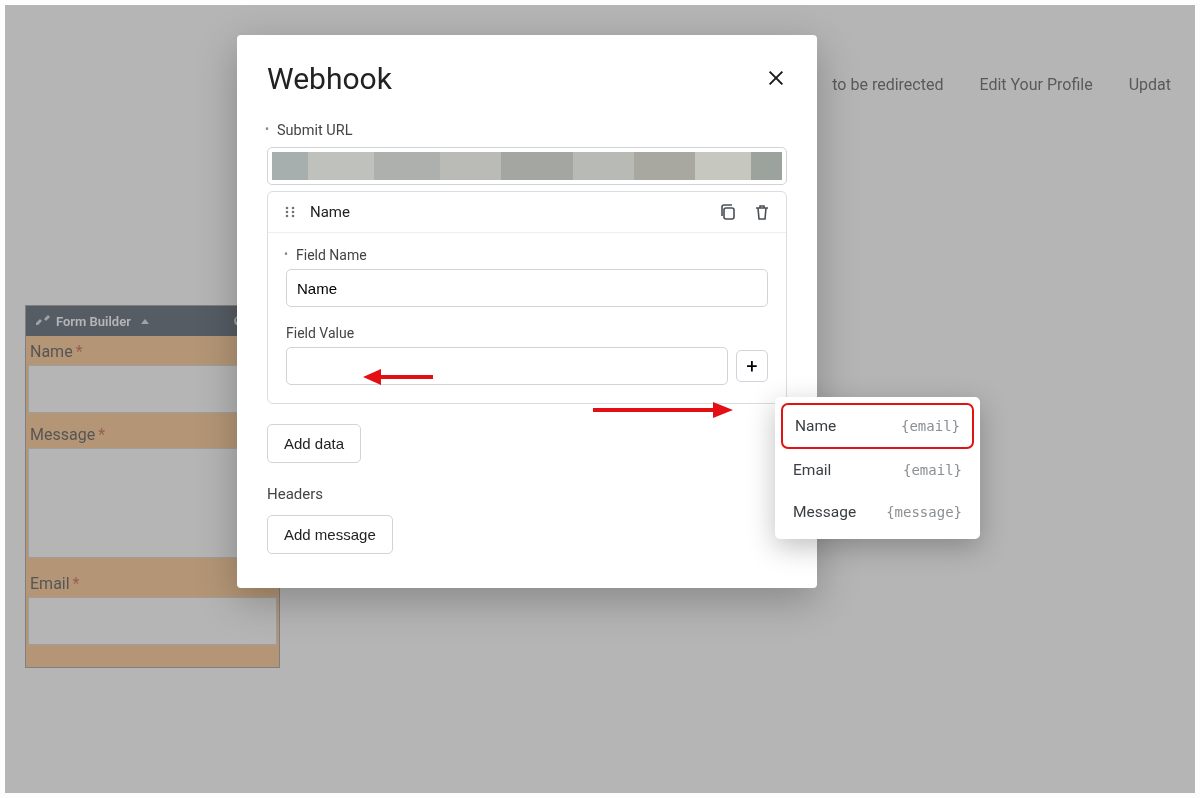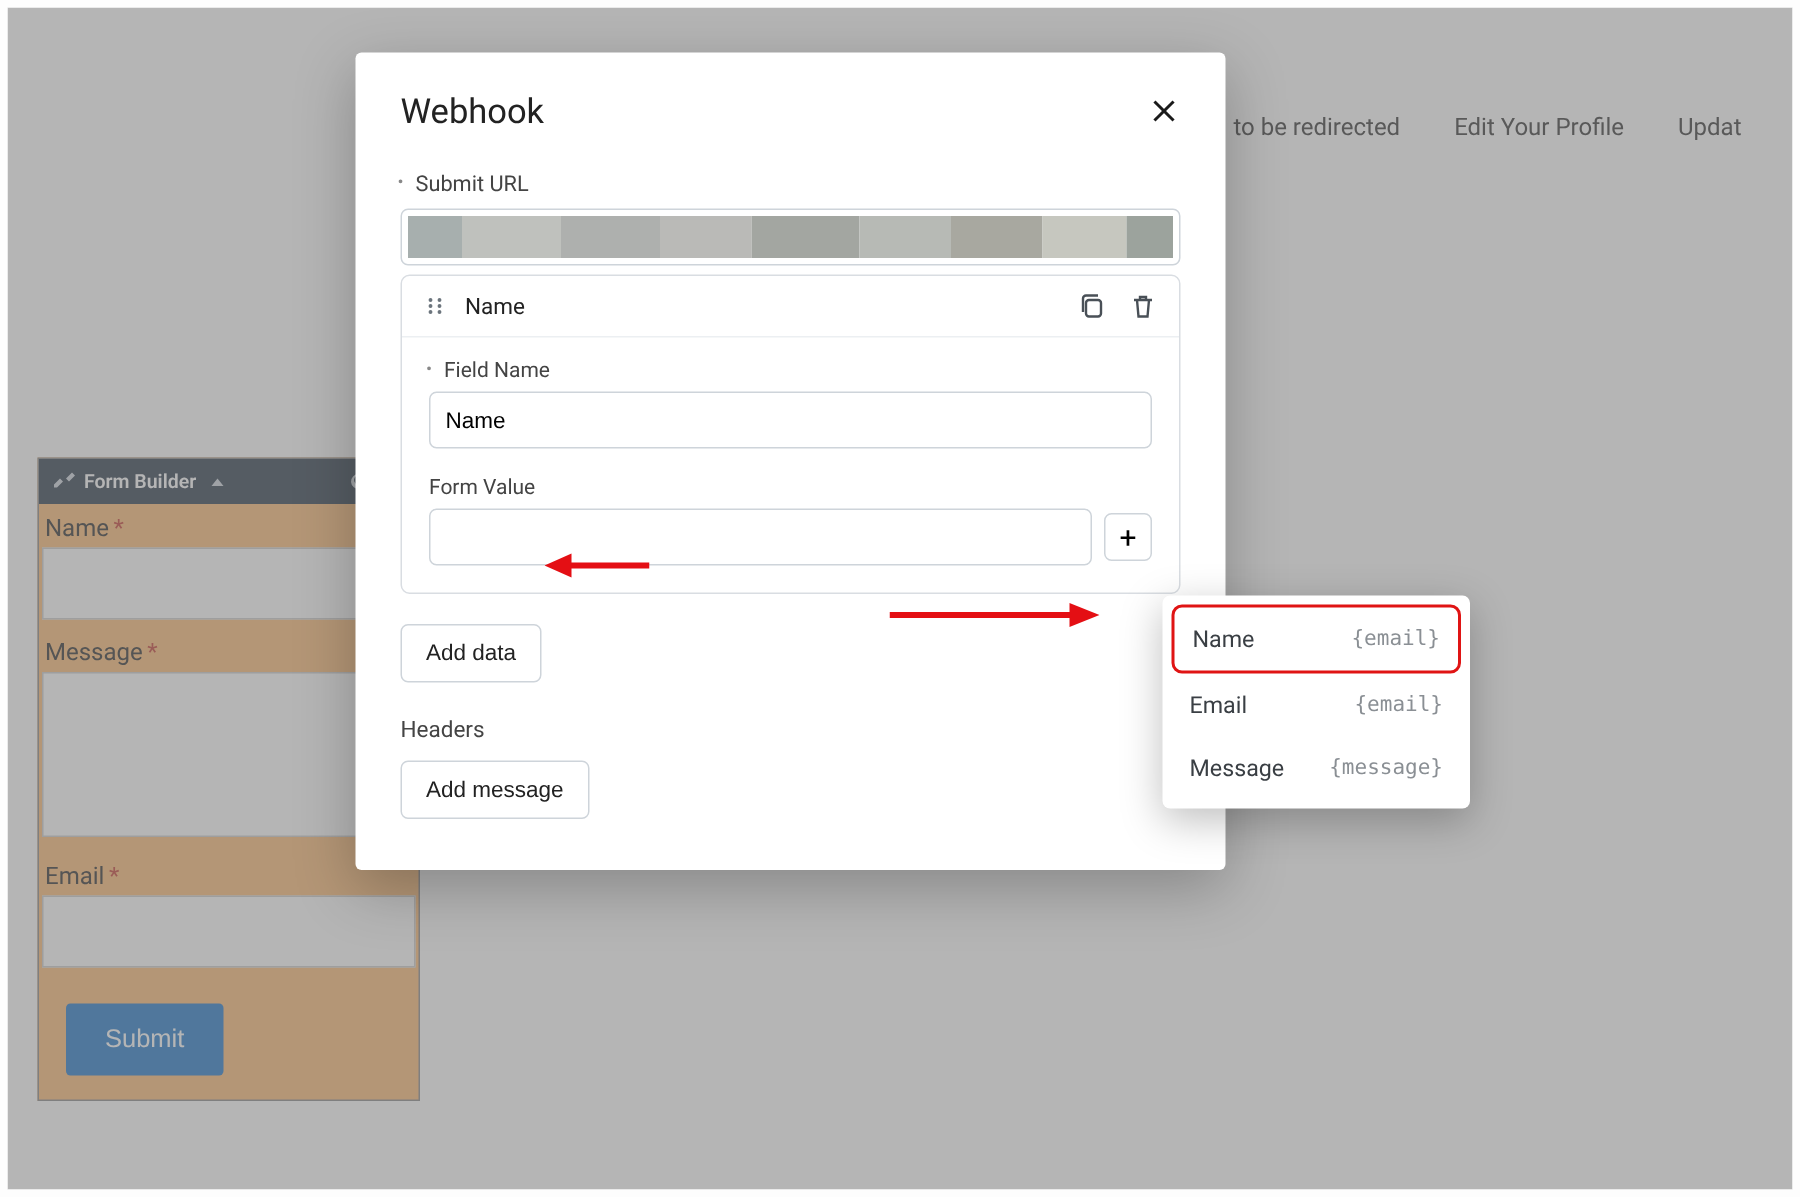--- a/index.html
+++ b/index.html
@@ -28,21 +28,21 @@
     z-index: 10;
   }
   .header-links {
     position: absolute;
     top: 70px;
     right: 0;
     display: flex;
     gap: 36px;
     color: #333;
     font-size: 16px;
-    padding-right: 34px;
+    padding-right: 24px;
     z-index: 5;
   }
 
   
   .form-builder {
     position: absolute;
     top: 300px;
     left: 20px;
     width: 255px;
     border: 1px solid #888;
@@ -123,21 +123,21 @@
     z-index: 30;
     padding: 26px 30px 34px 30px;
   }
   .modal-header {
     display: flex;
     align-items: center;
     justify-content: space-between;
     margin-bottom: 26px;
   }
   .modal-title {
-    font-size: 23px;
+    font-size: 30px;
     font-weight: 400;
     color: #222;
   }
   .close-btn {
     width: 22px; height: 22px;
     cursor: pointer;
     position: relative;
   }
   .close-btn::before, .close-btn::after {
     content: "";
@@ -331,21 +331,20 @@
         <input class="fb-input" style="">
       </div>
       <div class="fb-field">
         <div class="fb-label"><span>Message</span><span class="req">*</span></div>
         <textarea class="fb-textarea" style=""></textarea>
       </div>
       <div class="fb-field">
         <div class="fb-label"><span>Email</span><span class="req">*</span></div>
         <input class="fb-input" style="">
       </div>
-      <button class="fb-submit">Submit</button>
     </div>
   </div>
 
   <div class="bg-overlay"></div>
 
   <div class="modal">
     <div class="modal-header">
       <div class="modal-title">Webhook</div>
       <div class="close-btn"></div>
     </div>
@@ -390,21 +389,21 @@
             <svg viewBox="0 0 20 20" stroke-width="1.6">
                 <path d="M4 6h12M8 6V4h4v2M6 6l1 11h6l1-11"></path>
               </svg>
           </span>
         </div>
       </div>
       <div class="map-card-body">
         <div class="sub-label required">Field Name</div>
         <input class="text-input" value="Name" style="">
 
-        <div class="sub-label" style="margin-top:18px;padding-left:0">Form Value</div>
+        <div class="sub-label" style="margin-top:18px;padding-left:0">Field Value</div>
         <div class="field-value-row">
           <input class="text-input" style="flex: 1 1 0%;">
           <div class="plus-btn">
             <span>+</span>
           </div>
         </div>
       </div>
     </div>
 
     <button class="outline-btn">Add data</button>

